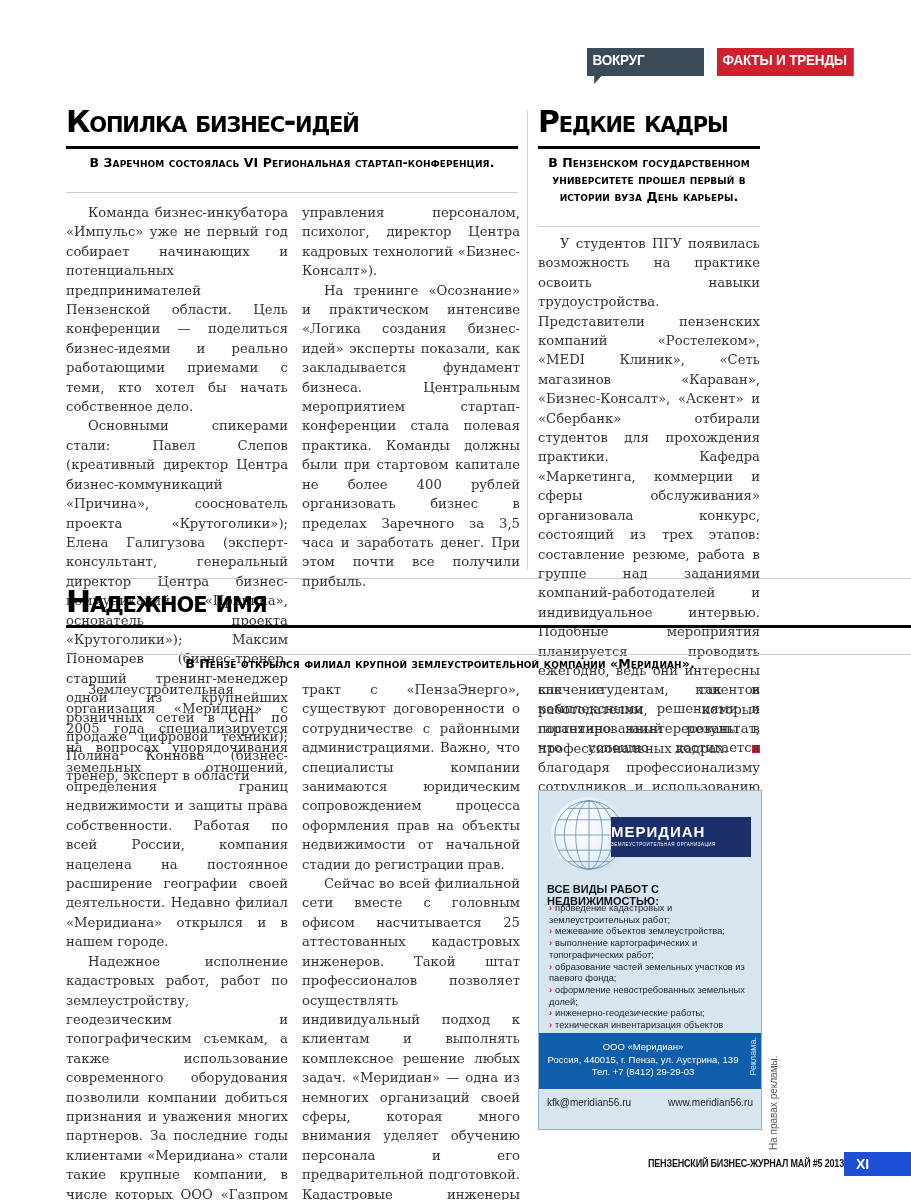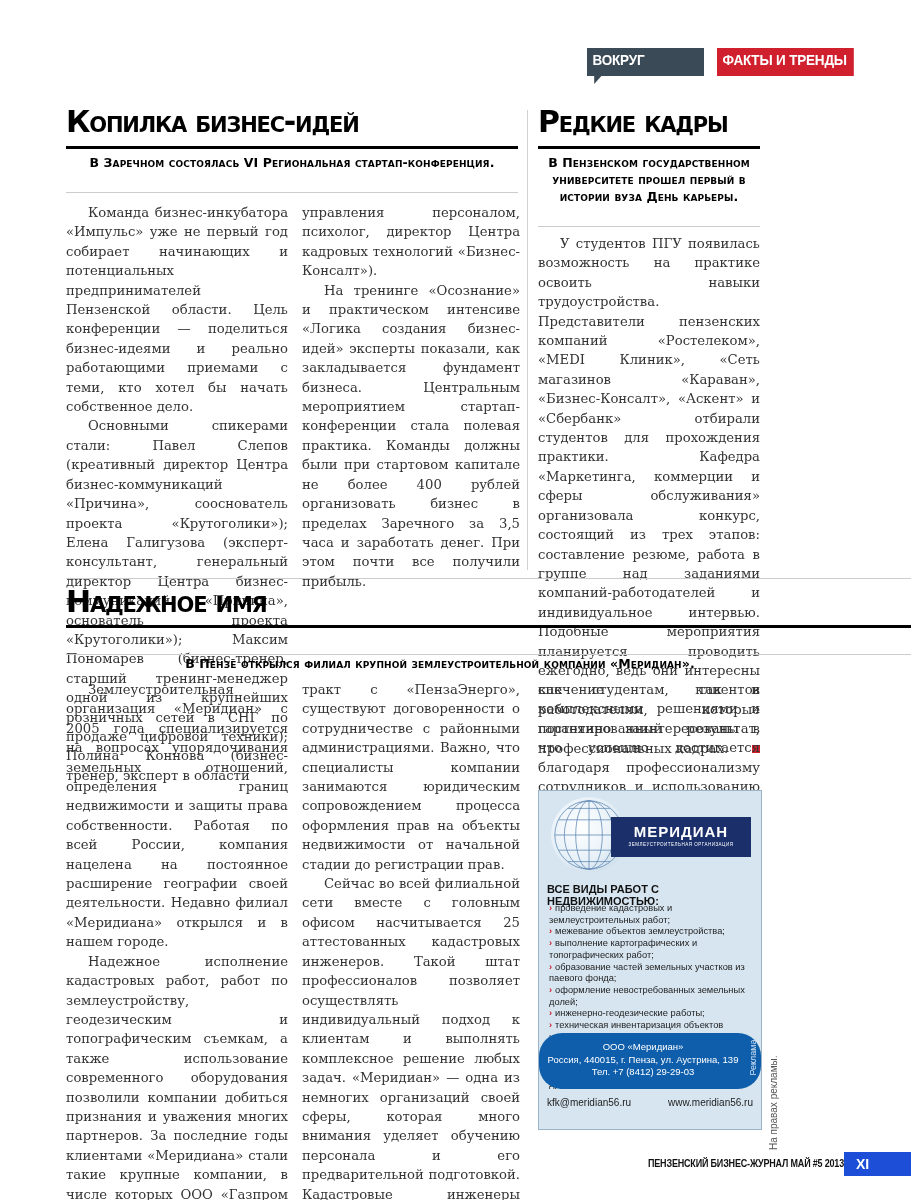--- a/index.html
+++ b/index.html
@@ -19,28 +19,28 @@
   .col { position: absolute; font-size: 13.2px; line-height: 19.4px; text-align: justify; hyphens: auto; color: #333; }
   .col p { margin: 0; text-indent: 22px; }
   .col p.noindent { text-indent: 0; }
   .end-mark { display: inline-block; width: 8px; height: 8px; background: #d0202e; margin-left: 10px; vertical-align: middle; float: right; margin-top: 6px; }
 
   .vdivider { position: absolute; left: 527px; top: 110px; width: 1px; height: 460px; background: #d0d0d0; }
 
   .ad { position: absolute; left: 538px; top: 790px; width: 222px; height: 338px; border: 1px solid #9bb3c6; background: #d6e5f0; font-family: "Liberation Sans", sans-serif; }
   .ad-logo { position: absolute; left: 12px; top: 6px; width: 76px; height: 76px; border-radius: 50%; background: radial-gradient(circle at 40% 40%, #ffffff 0%, #e8f1f8 50%, #b9cfe0 100%); overflow: hidden; }
   .ad-logo svg { width: 100%; height: 100%; }
-  .ad-brand { position: absolute; left: 72px; top: 26px; width: 140px; height: 40px; background: #1b2f6b; color: #fff; text-align: center; }
+  .ad-brand { position: absolute; left: 72px; top: 26px; width: 140px; height: 40px; background: #1b2f6b; color: #fff; text-align: left; }
   .ad-brand .name { font-weight: bold; font-size: 15px; letter-spacing: 1px; margin-top: 6px; }
   .ad-brand .sub { font-size: 4.5px; letter-spacing: 0.5px; text-transform: uppercase; margin-top: 2px; }
   .ad-title { position: absolute; left: 8px; top: 92px; font-weight: bold; font-size: 11px; color: #111; }
   .ad-list { position: absolute; left: 8px; top: 110px; width: 206px; margin: 2px; padding: 0; list-style: none; font-size: 9.3px; line-height: 11.7px; color: #222; }
   .ad-list li { margin: 0; }
   .ad-list .chev { color: #d0202e; font-weight: bold; margin-right: 3px; }
-  .ad-contact { position: absolute; left: 0; top: 242px; width: 222px; height: 56px; background: #0f5eab; color: #fff; text-align: center; font-size: 9.5px; line-height: 12.5px; border-radius: 23px; }
+  .ad-contact { position: absolute; left: 0; top: 242px; width: 222px; height: 56px; background: #0f5eab; color: #fff; text-align: center; font-size: 9.5px; line-height: 12.5px; }
   .ad-contact .lines { padding-top: 8px; padding-right: 14px; }
   .ad-contact .reklama { position: absolute; right: 2px; top: 4px; writing-mode: vertical-rl; transform: rotate(180deg); font-size: 9px; color: #cfe0f0; }
   .ad-footer { position: absolute; left: 0; top: 306px; width: 222px; display: flex; justify-content: space-between; padding: 0 8px; box-sizing: border-box; font-size: 10px; color: #222; }
 
   .vertical-note { position: absolute; left: 768px; top: 1030px; width: 16px; height: 120px; writing-mode: vertical-rl; transform: rotate(180deg); font-family: "Liberation Sans", sans-serif; font-size: 10px; color: #555; }
 
   .footer-text { position: absolute; left: 648px; top: 1158px; font-family: "Liberation Sans", sans-serif; font-weight: bold; font-size: 10px; color: #111; letter-spacing: -0.2px; transform: scaleX(0.9); transform-origin: left; }
   .page-num { position: absolute; left: 844px; top: 1152px; width: 67px; height: 24px; background: #1d4ed8; color: #fff; font-family: "Liberation Sans", sans-serif; font-weight: bold; font-size: 14px; line-height: 24px; padding-left: 12px; box-sizing: border-box; }
 </style>
 </head>

